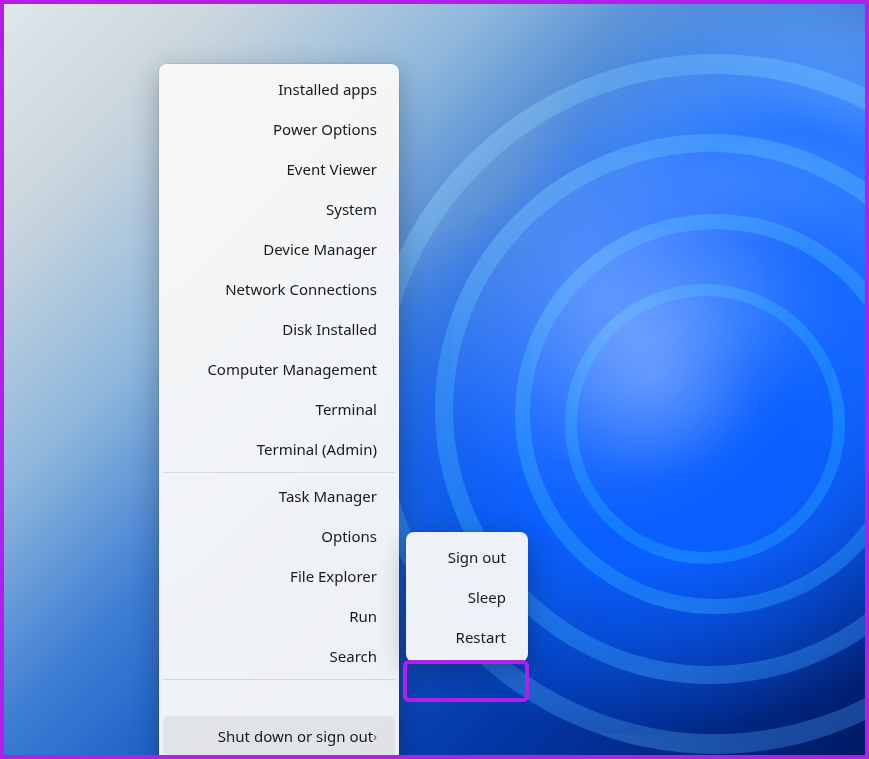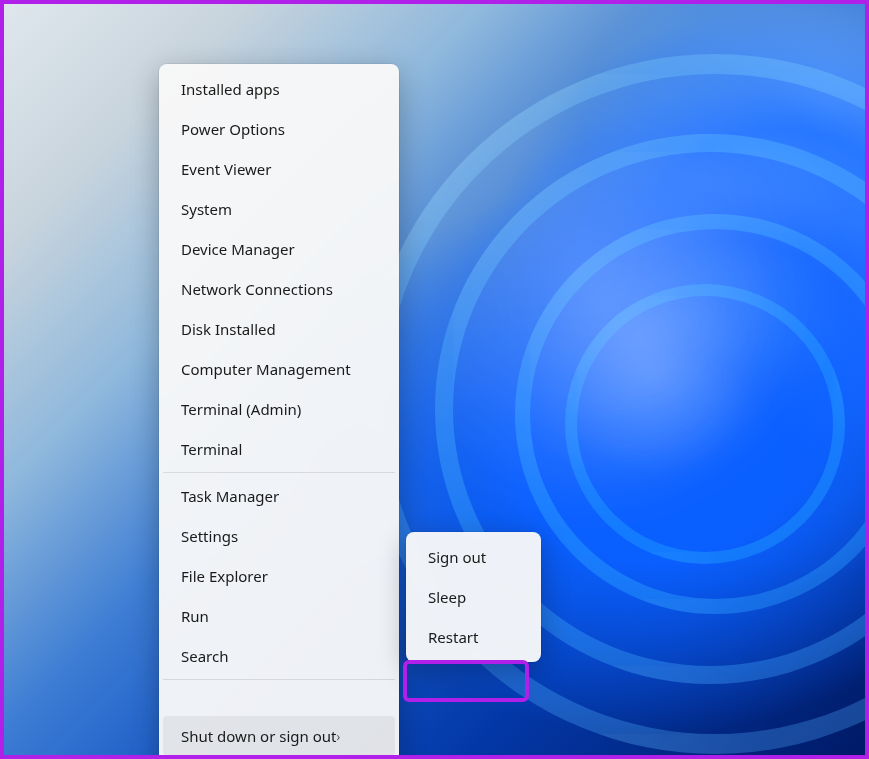--- a/index.html
+++ b/index.html
@@ -43,21 +43,21 @@
       border-radius: 8px;
       box-shadow: 0 8px 28px rgba(0,0,0,0.28), 0 0 0 1px rgba(0,0,0,0.06);
       padding: 5px 0;
       z-index: 10;
       font-size: 15px;
       color: #1a1a1a;
     }
     .menu-item {
       display: flex;
       align-items: center;
-      justify-content: flex-start;
+      justify-content: flex-end;
       padding: 10px 18px;
       cursor: default;
       border-radius: 4px;
       margin: 0 4px;
     }
     .menu-item.active {
       background: rgba(0,0,0,0.06);
       margin-top: 36px;
     }
     .separator {
@@ -66,21 +66,21 @@
       margin: 3px 4px;
     }
     .chevron {
       font-size: 12px;
       color: #555;
     }
     .submenu {
       position: absolute;
       left: 402px;
       top: 528px;
-      width: 135px;
+      width: 122px;
       background: rgba(248,248,248,0.96);
       backdrop-filter: blur(20px);
       border-radius: 8px;
       box-shadow: 0 8px 28px rgba(0,0,0,0.28), 0 0 0 1px rgba(0,0,0,0.06);
       padding: 5px 0;
       z-index: 20;
       font-size: 15px;
       color: #1a1a1a;
     }
     .highlight {
@@ -126,31 +126,31 @@
     <div class="menu-item">
       <span>Network Connections</span>
     </div>
     <div class="menu-item">
       <span>Disk Installed</span>
     </div>
     <div class="menu-item">
       <span>Computer Management</span>
     </div>
     <div class="menu-item">
-      <span>Terminal (Admin)</span>
+      <span>Terminal</span>
     </div>
     <div class="menu-item">
-      <span>Terminal</span>
+      <span>Terminal (Admin)</span>
     </div>
     <div class="separator"></div>
     <div class="menu-item">
       <span>Task Manager</span>
     </div>
     <div class="menu-item">
-      <span>Settings</span>
+      <span>Options</span>
     </div>
     <div class="menu-item">
       <span>File Explorer</span>
     </div>
     <div class="menu-item">
       <span>Run</span>
     </div>
     <div class="menu-item">
       <span>Search</span>
     </div>

